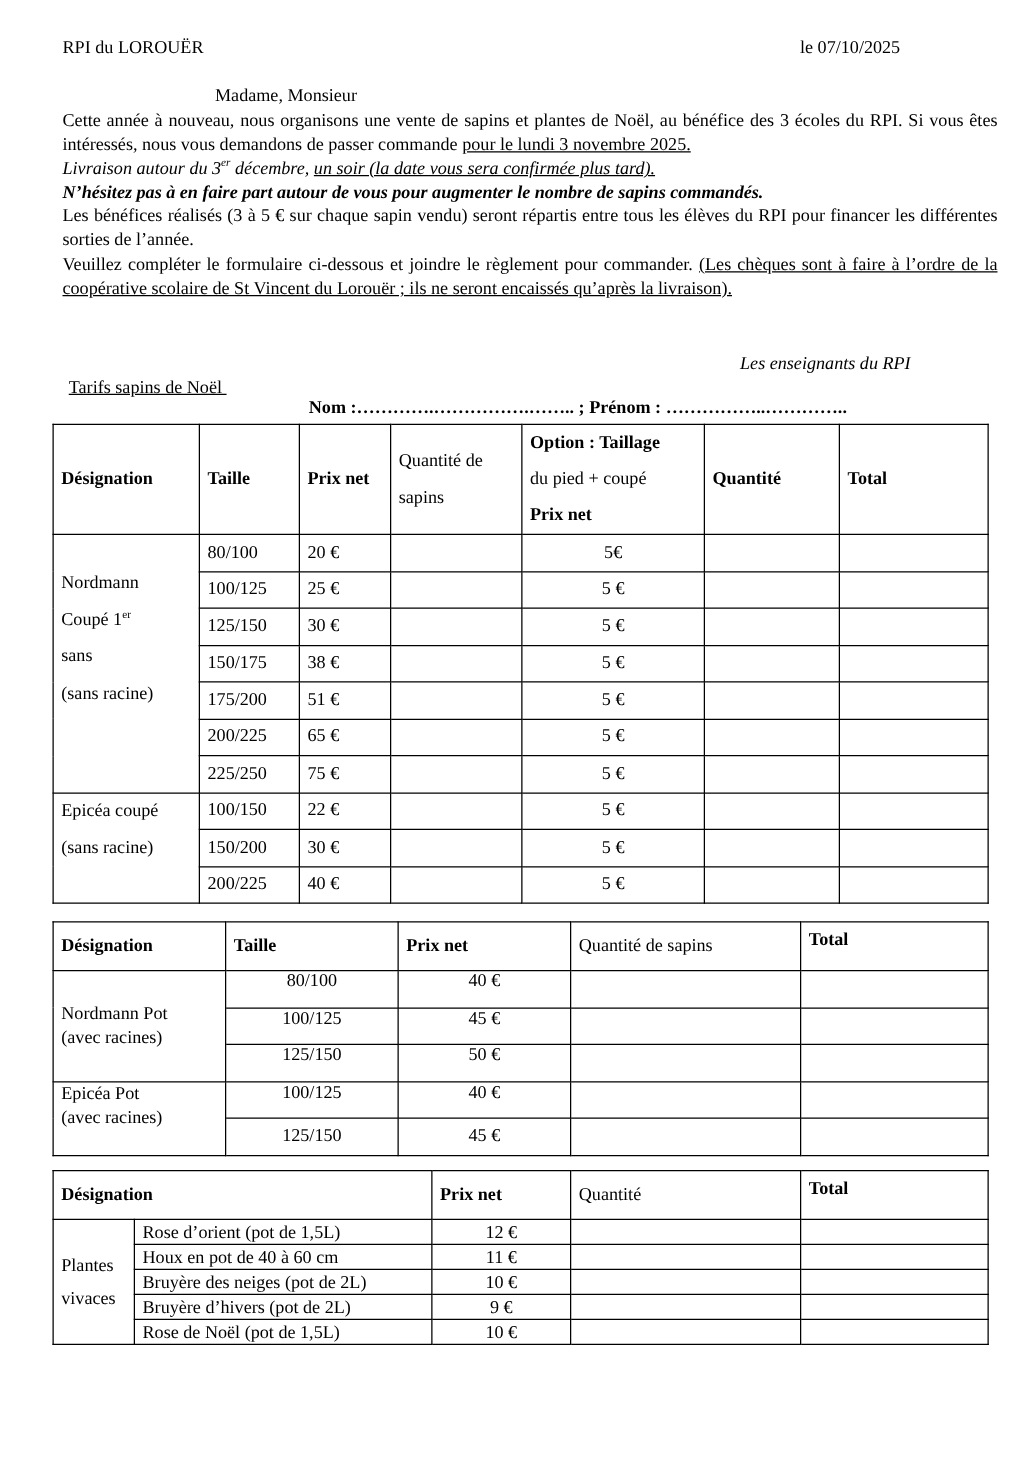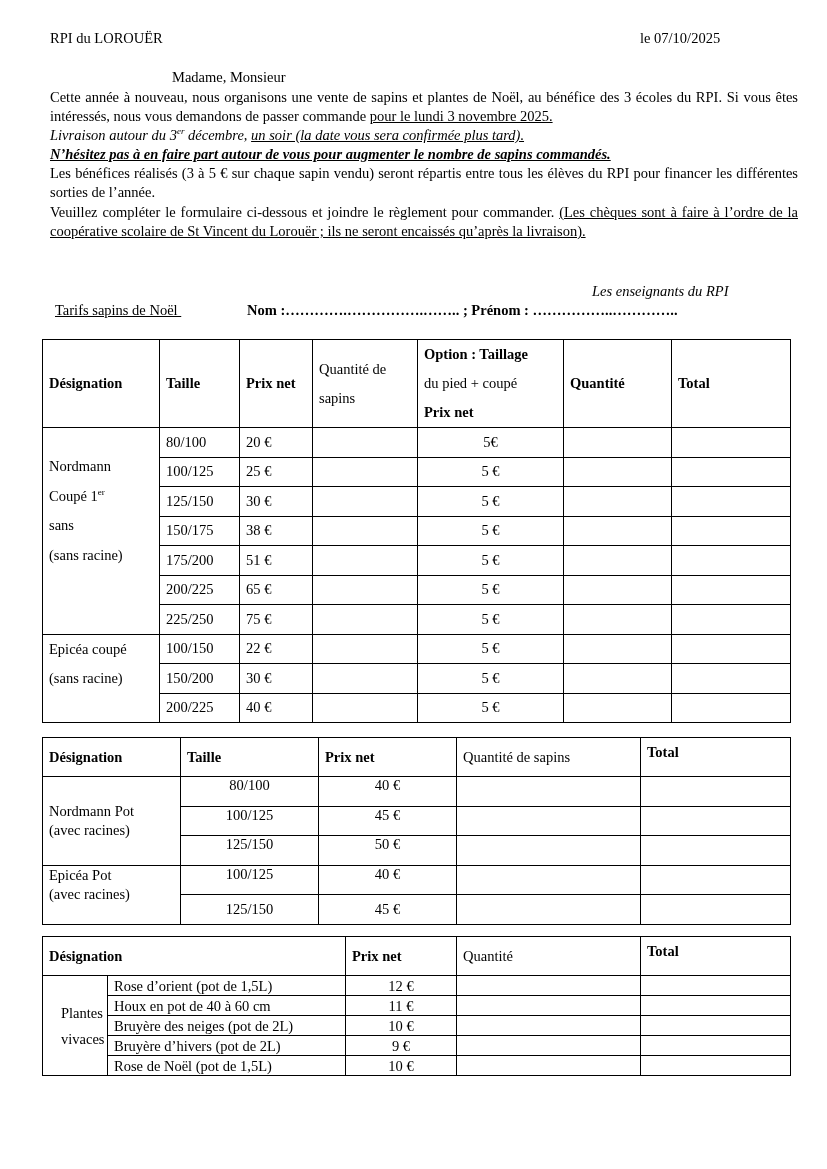--- a/index.html
+++ b/index.html
@@ -2,21 +2,21 @@
 <html><head>
 <meta charset="utf-8">
 <style>
   html, body { margin:0; padding:0; background:#ffffff; }
   body { width:827px; height:1169px; position:relative; overflow:hidden;
          font-family:"Liberation Serif", "DejaVu Serif", serif; color:#000; font-size:14.5px; }
   .abs { position:absolute;text-align:center; }
   .p { position:absolute; left:50px; width:748px; line-height:19px; text-align:justify; }
   .bu { font-weight:normal; text-decoration:underline; }
   .it { font-style:italic; }
-  .bi { font-weight:bold; font-style:italic;text-decoration:underline; }
+  .bi { font-weight:bold; font-style:italic; }
   sup { font-size:9px; vertical-align:6px; line-height:0; }
   table { position:absolute; border-collapse:collapse; table-layout:fixed; }
   td, th { border:1px solid #000; padding:0 6px; font-size:14.5px; vertical-align:middle; }
   th { font-weight:bold; text-align:left; }
   .t1 td { height:28.5px; }
   .c { text-align:center; }
   .lh { line-height:29.5px; }
   .t2 td { height:28.5px; }
   .t3 td { height:19px; line-height:18px; }
 </style>
@@ -34,21 +34,21 @@
 
 <div class="p bi" style="top:145px;">N’hésitez pas à en faire part autour de vous pour augmenter le nombre de sapins commandés.</div>
 
 <div class="p" style="top:164px;">Les bénéfices réalisés (3 à 5 € sur chaque sapin vendu) seront répartis entre tous les élèves du RPI pour financer les différentes sorties de l’année.</div>
 
 <div class="p" style="top:203px;"><span>Veuillez compléter le formulaire ci-dessous et joindre le règlement pour commander. </span><span class="bu">(Les chèques sont à faire à l’ordre de la coopérative scolaire de St Vincent du Lorouër ; ils ne seront encaissés qu’après la livraison).</span></div>
 
 <div class="abs it" style="left:592px;top:283px;">Les enseignants du RPI</div>
 
 <div class="abs bu" style="left:55px;top:302px;white-space:pre;">Tarifs sapins de Noël </div>
-<div class="abs" style="left:247px;top:302px;font-weight:bold;">Nom :………….…………….…….. ; Prénom : ……………..…………..</div>
+<div class="abs" style="left:247px;top:318px;font-weight:bold;">Nom :………….…………….…….. ; Prénom : ……………..…………..</div>
 
 <table class="t1" style="left:42px;top:339px;width:748px;">
   <colgroup>
     <col style="width:117px">
       <col style="width:80px">
       <col style="width:73px">
       <col style="width:105px">
       <col style="width:146px">
       <col style="width:108px">
       <col style="width:119px">
@@ -224,21 +224,21 @@
       <col style="width:150px">
   </colgroup>
   <tbody>
       <tr style="height:39px;">
     <th colspan="2">Désignation</th>
     <th>Prix net</th>
     <th style="font-weight:normal;">Quantité</th>
     <th style="vertical-align:top;padding-top:6px;">Total</th>
   </tr>
   <tr>
-    <td rowspan="5" style="line-height:26px;padding:0 18px;">
+    <td rowspan="5" style="line-height:26px;padding:0 6px;">
       <span>Plantes</span><br>
       <span>vivaces</span>
     </td>
     <td>Rose d’orient (pot de 1,5L)</td>
     <td class="c">12 €</td>
     <td></td>
     <td></td>
   </tr>
   <tr>
     <td>Houx en pot de 40 à 60 cm</td>

